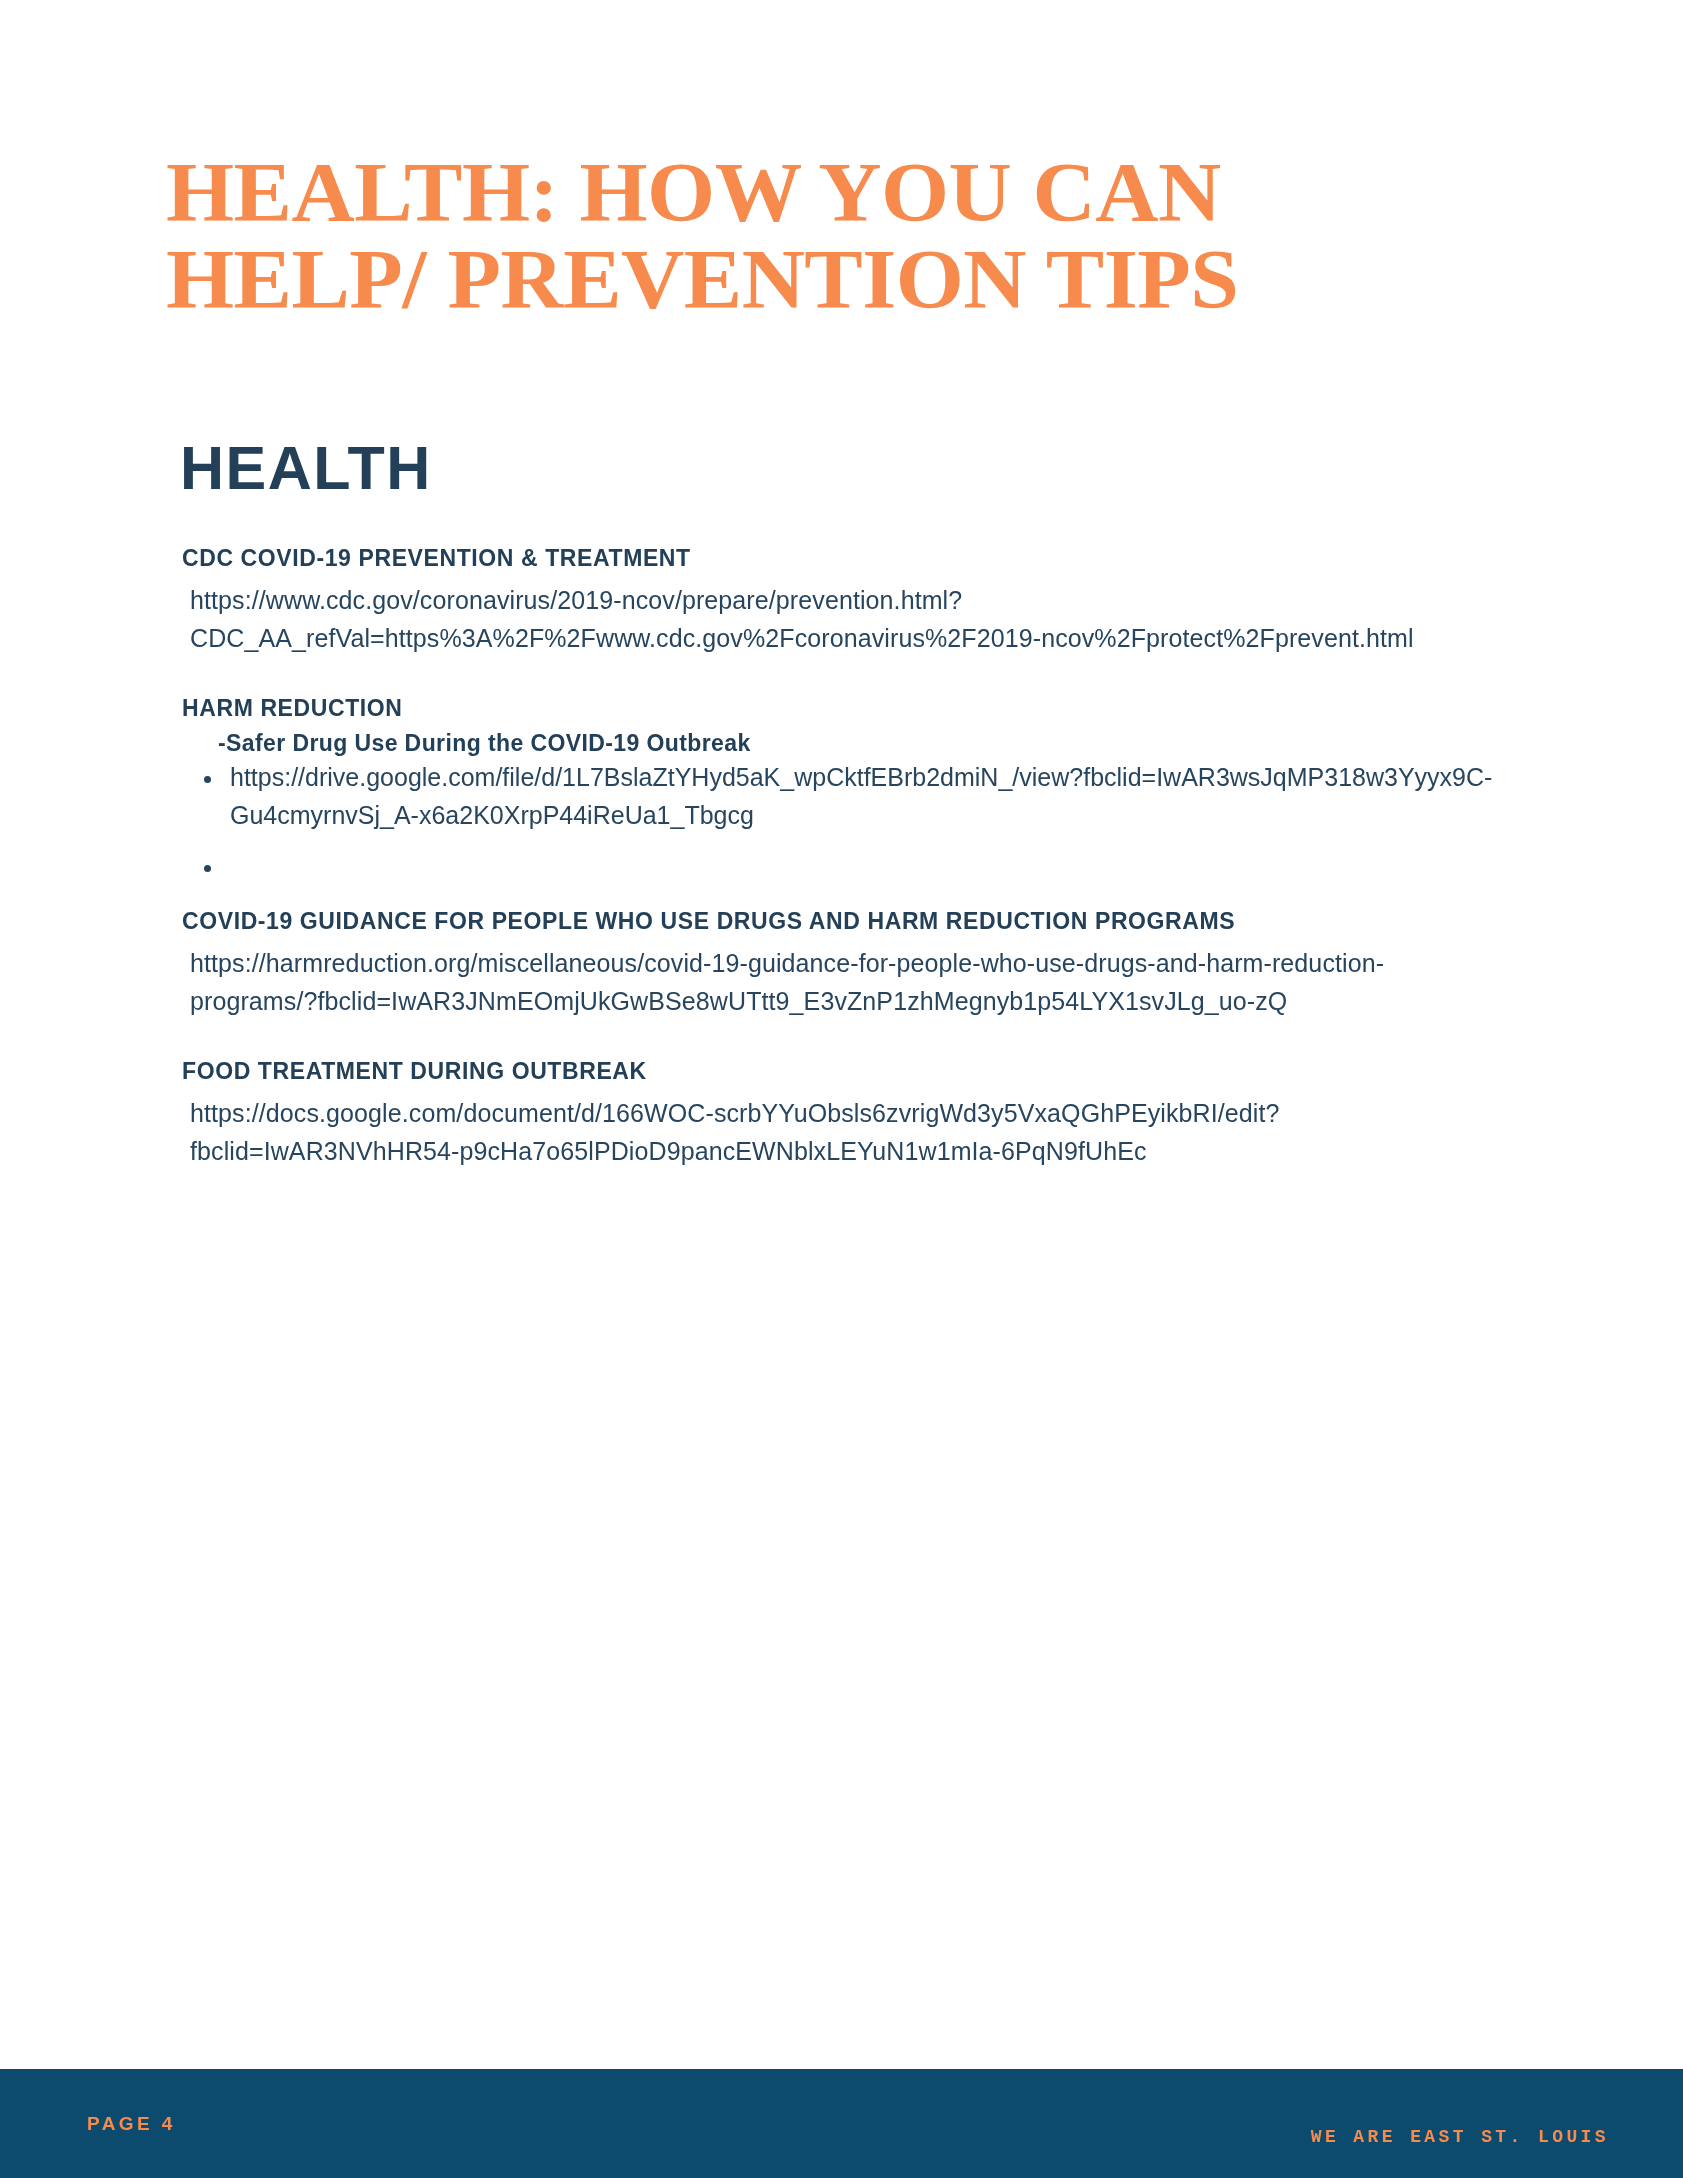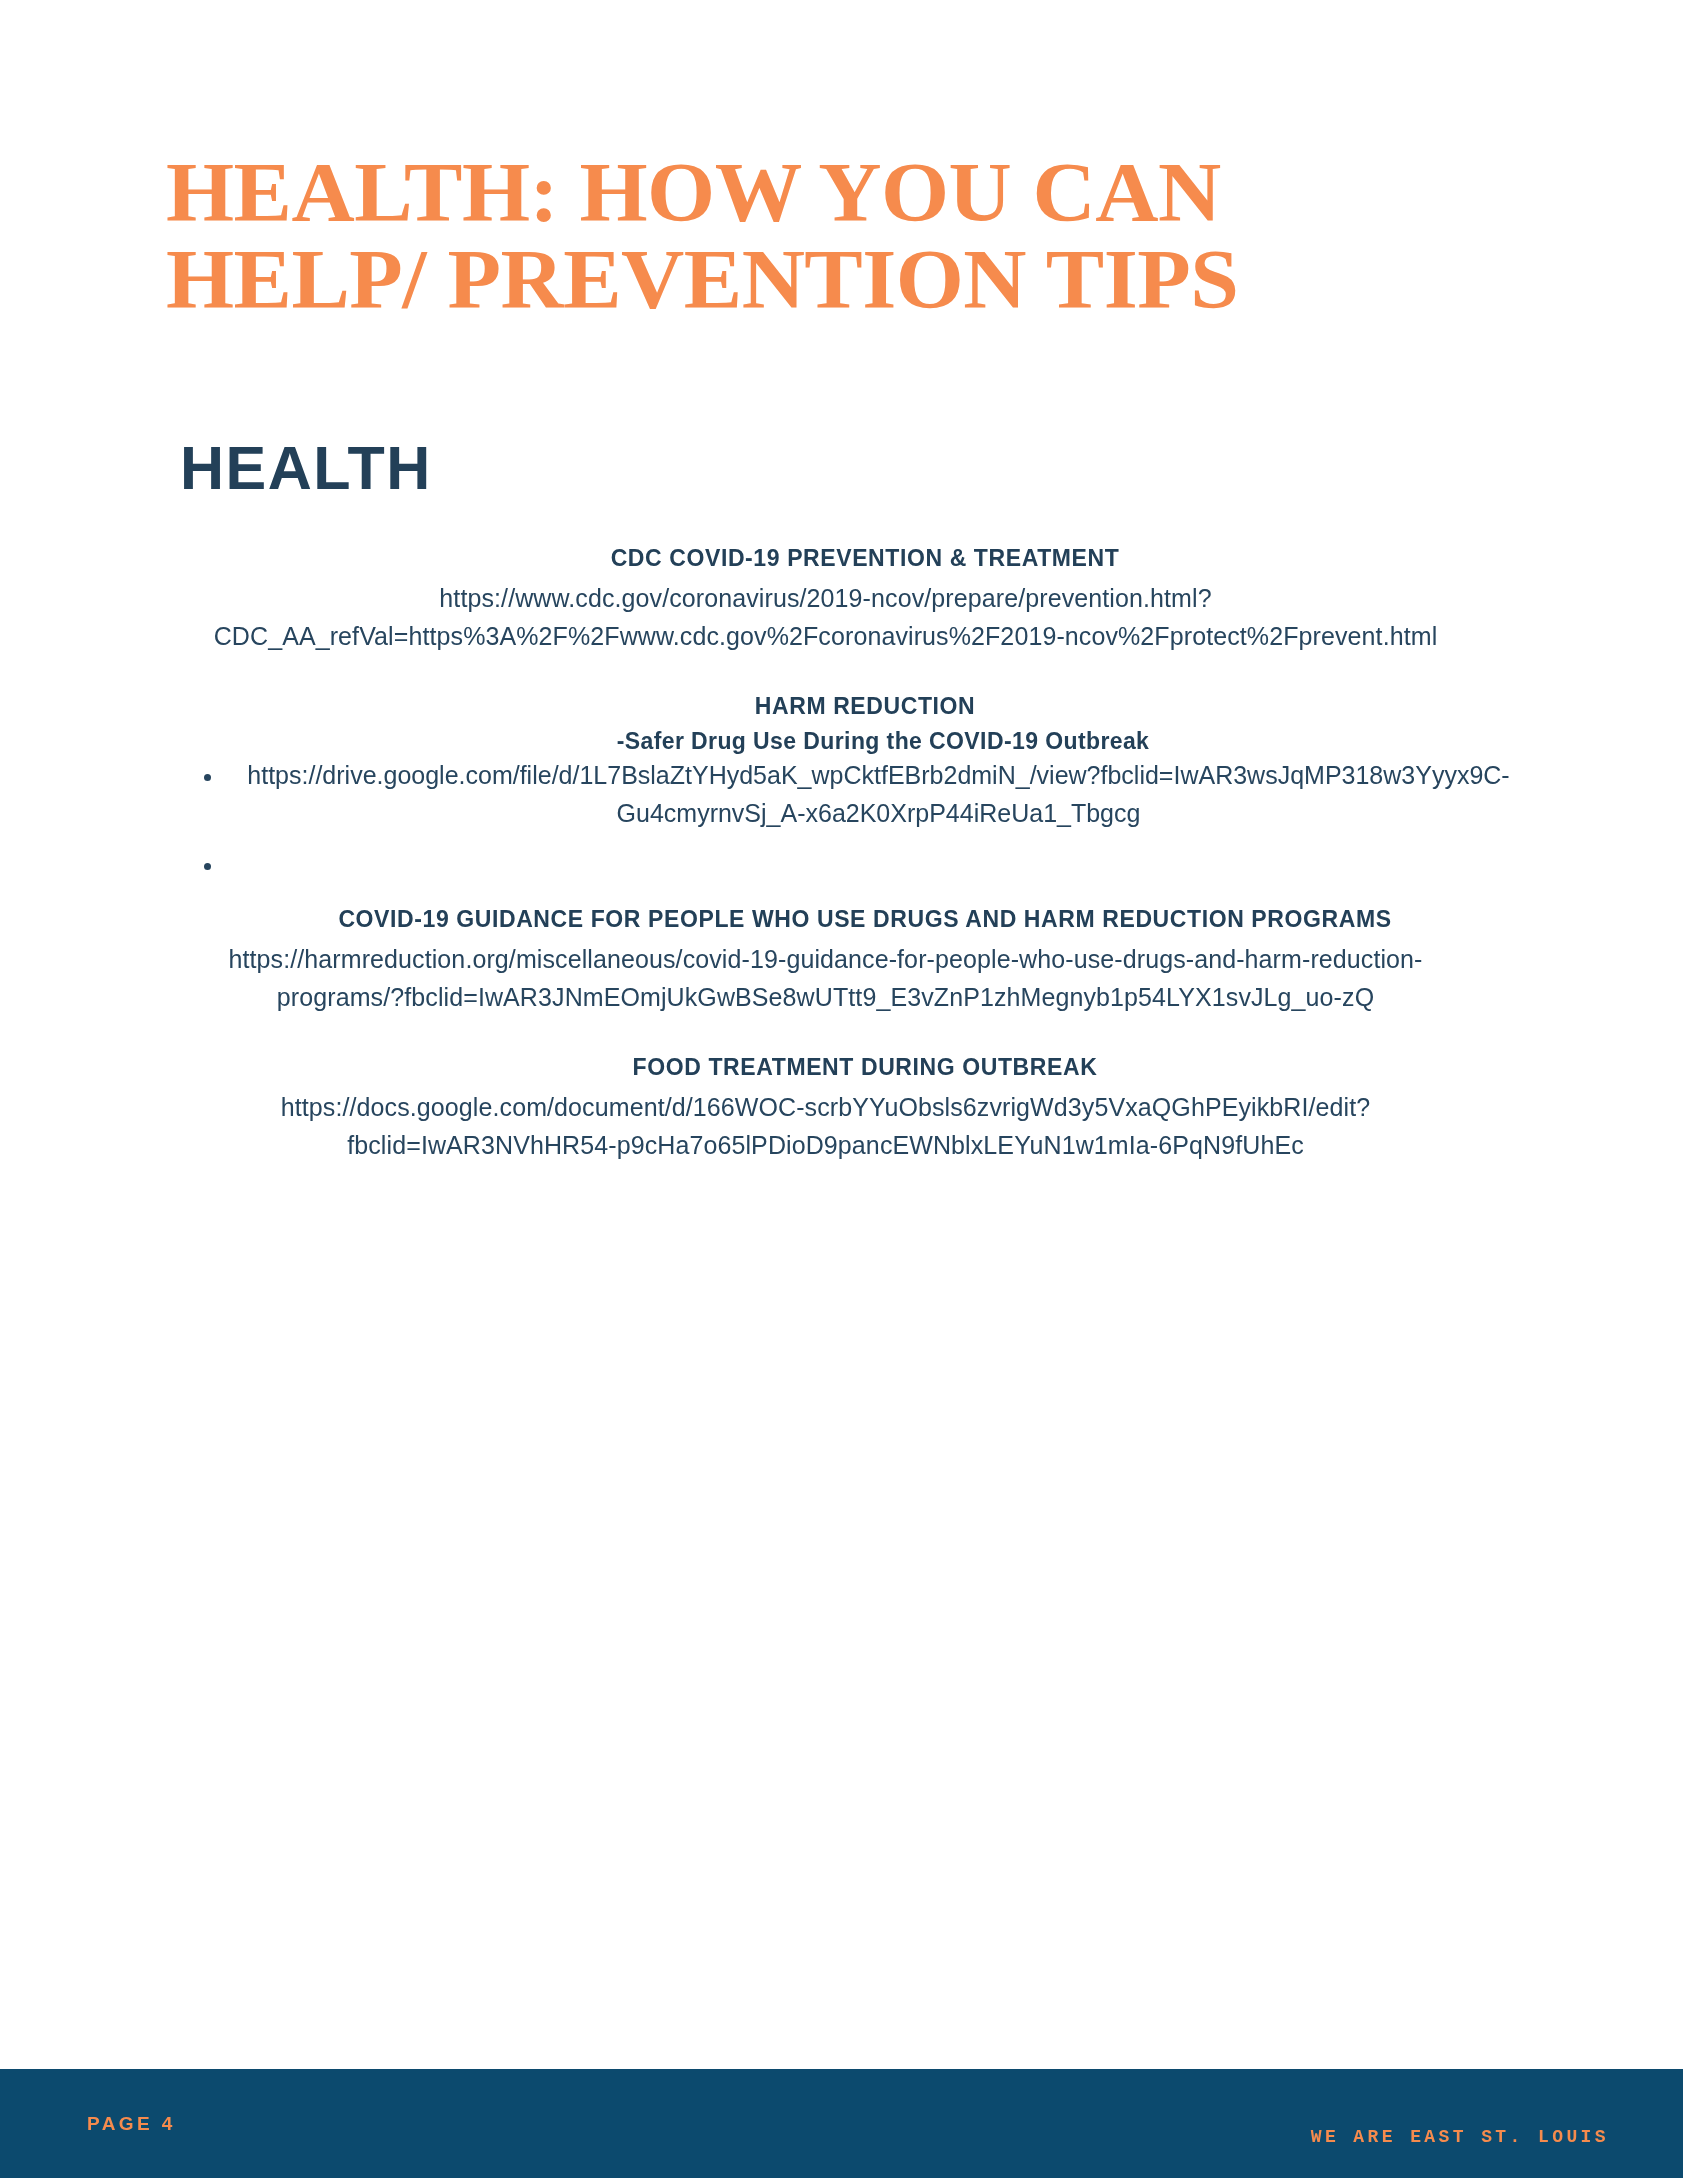--- a/index.html
+++ b/index.html
@@ -61,41 +61,40 @@
   .content {
     position: absolute;
     left: 182px;
     top: 543px;
     width: 1366px;
     color: #234058;
   }
 
   .entry {
     margin-bottom: 36px;
-    text-align: center;
   }
   .entry:last-child { margin-bottom: 0; }
 
   .entry-title {
     font-family: "Liberation Sans", sans-serif;
     font-weight: bold;
     font-size: 23px;
     letter-spacing: 0.6px;
     line-height: 1.35;
     color: #234058;
     margin: 0 0 6px 0;
   }
 
   .entry-url {
     font-family: "Liberation Sans", sans-serif;
     font-weight: normal;
     font-size: 25px;
     line-height: 1.50;
     color: #27455E;
-    margin: 0;
+    margin: 8px;
     letter-spacing: 0.1px;
     word-break: break-word;
     max-width: 1287px;
   }
 
   .subtitle {
     font-family: "Liberation Sans", sans-serif;
     font-weight: bold;
     font-size: 23px;
     letter-spacing: 0.4px;

